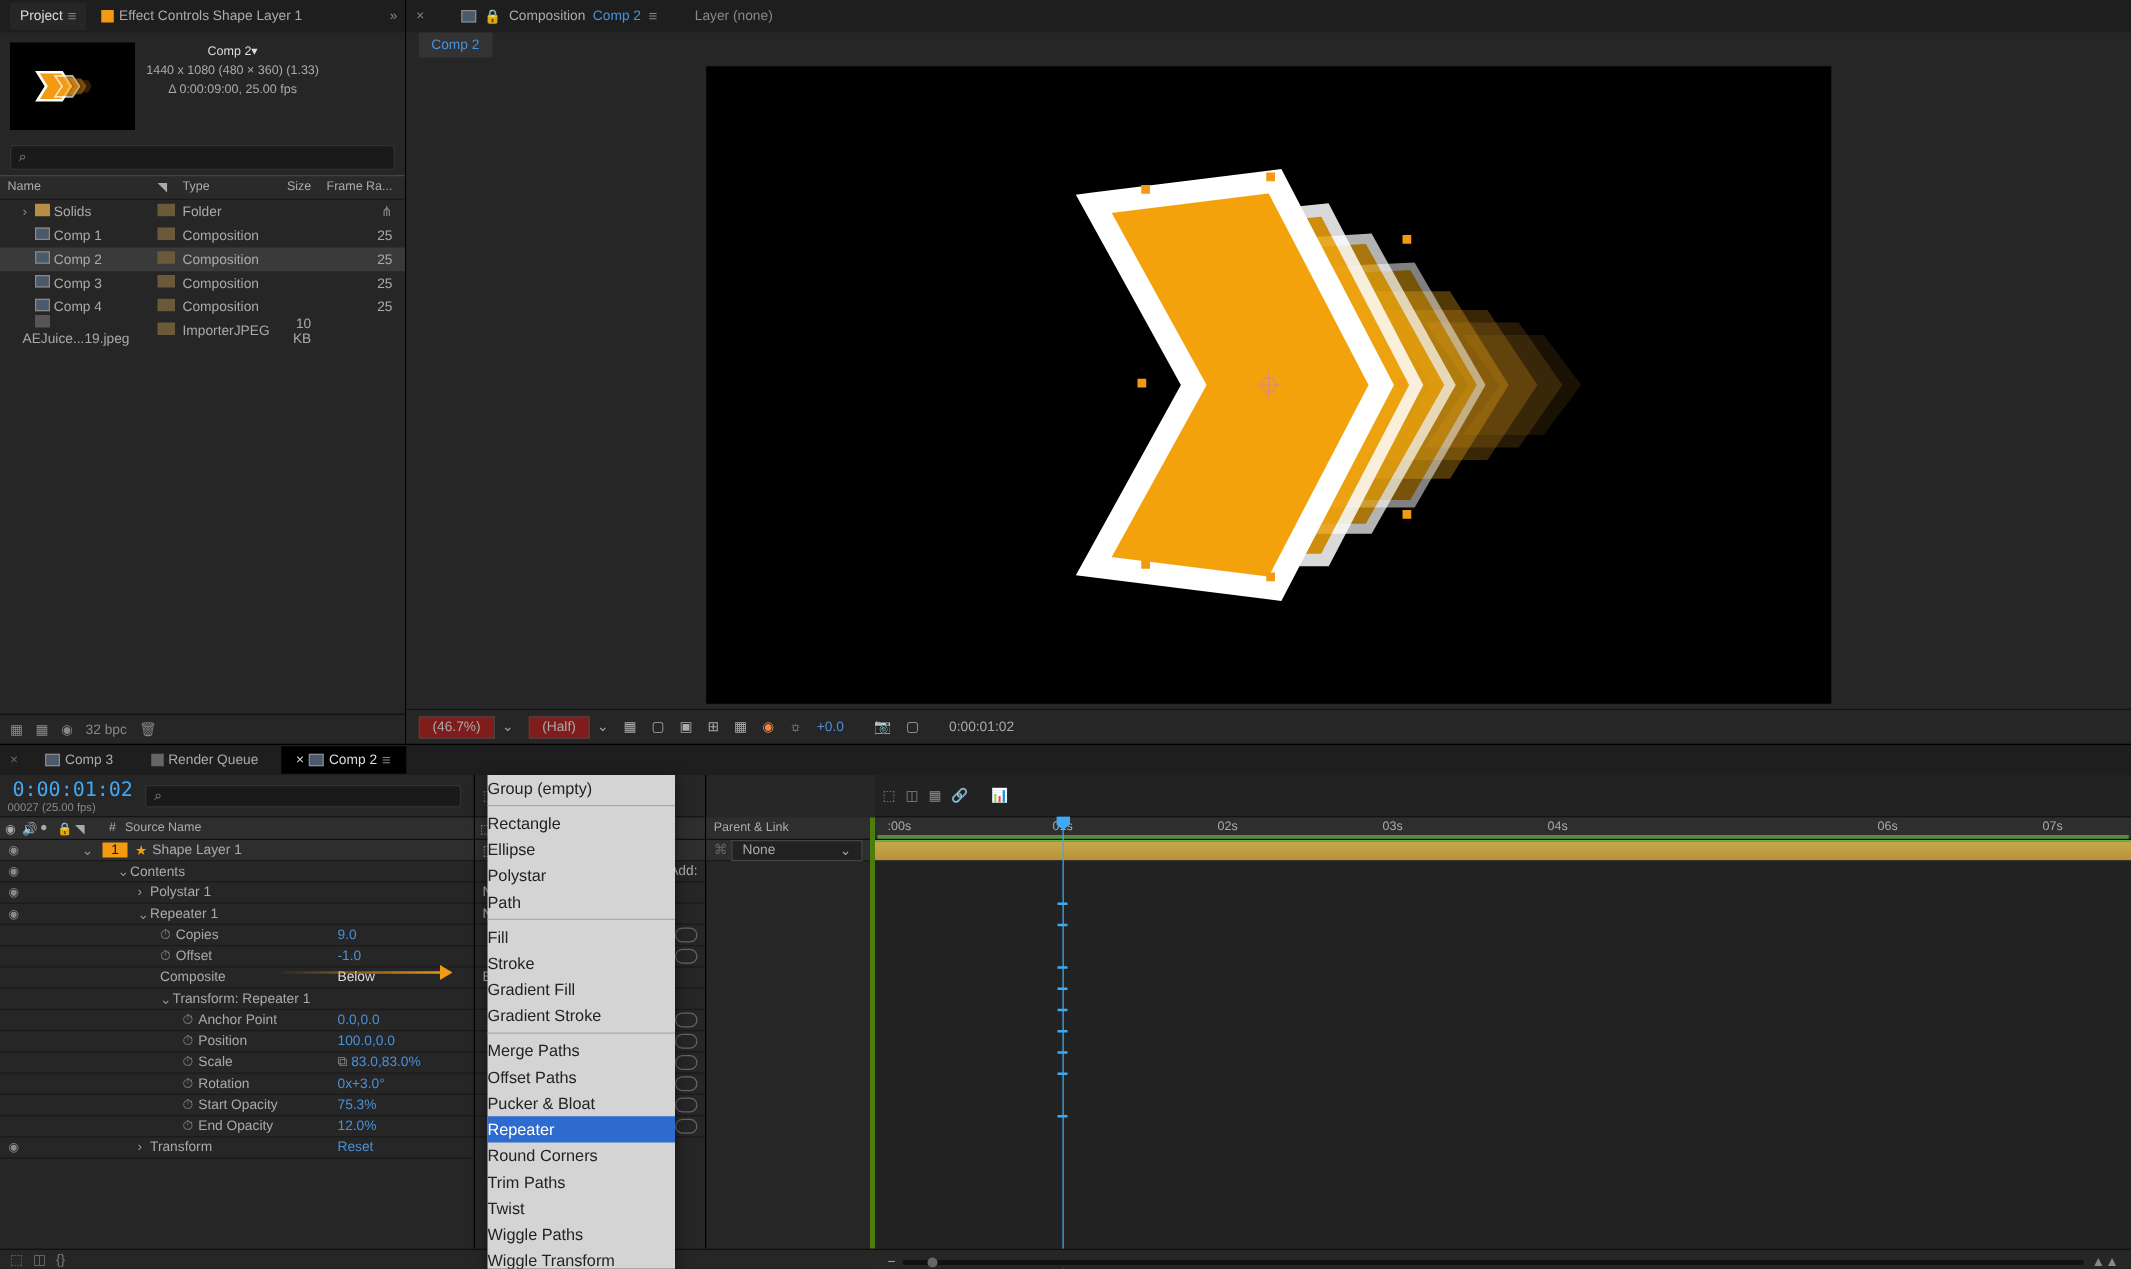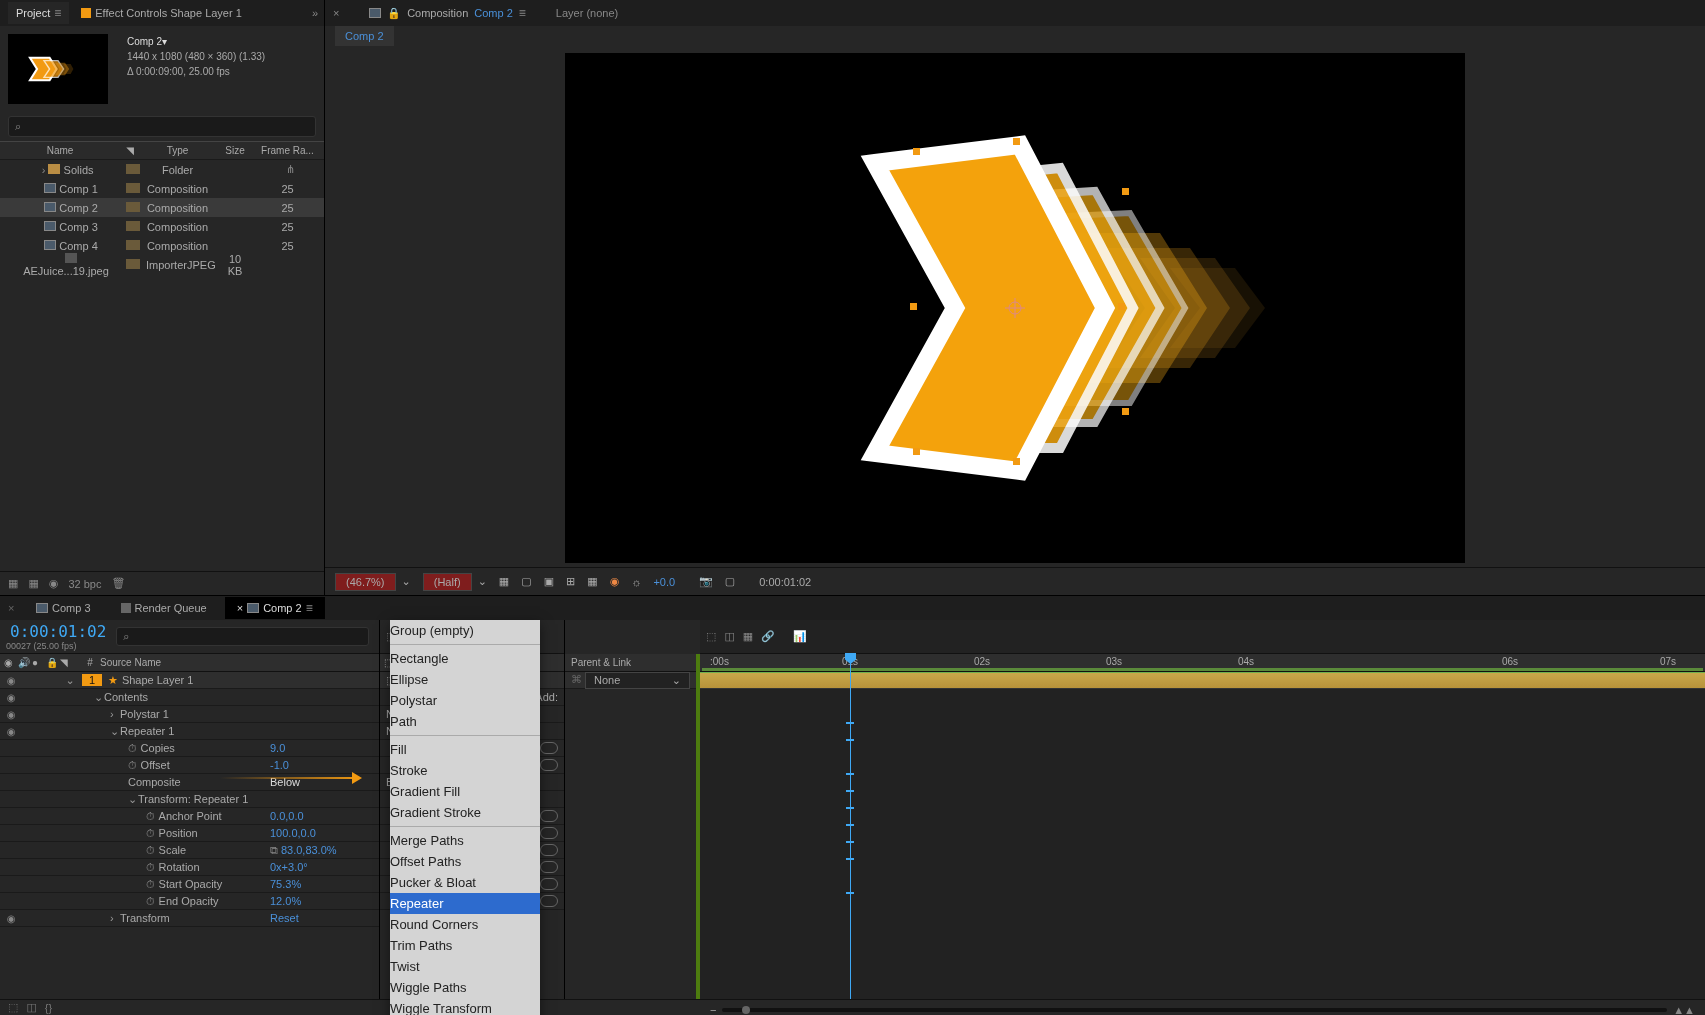--- a/index.html
+++ b/index.html
@@ -9,31 +9,31 @@
 .right-panel { flex: 1; background: #262626; display: flex; flex-direction: column; }
 
 
 .tab-row { display: flex; align-items: center; height: 26px; background: #1e1e1e; padding: 0 8px; gap: 4px; }
 .tab { padding: 4px 8px; color: #aaa; cursor: pointer; display: flex; align-items: center; gap: 4px; }
 .tab.active { background: #262626; color: #ddd; }
 .menu-icon { font-size: 12px; color: #888; }
 .orange-sq { width: 10px; height: 10px; background: #f29a12; }
 
 
-.proj-info { display: flex; padding: 8px; gap: 19px; }
+.proj-info { display: flex; padding: 8px; gap: 9px; text-align: center; }
 .thumb { width: 100px; height: 70px; background: #000; display: flex; align-items: center; justify-content: center; position: relative; }
 .thumb svg { width: 70px; height: 50px; }
 .meta { font-size: 10px; line-height: 1.5; }
 .meta-title { color: #ddd; }
 .search-box { margin: 4px 8px; background: #1a1a1a; border: 1px solid #333; padding: 3px 6px; color: #888; border-radius: 3px; }
 
 
 .proj-table { flex: 1; }
 .proj-head { display: flex; background: #2a2a2a; font-size: 10px; border-top: 1px solid #444; border-bottom: 1px solid #1a1a1a; }
-.proj-head > div, .proj-row > div { padding: 3px 6px; text-align: center; }
+.proj-head > div, .proj-row > div { padding: 3px 6px; }
 .col-name { width: 120px; }
 .col-tag { width: 20px; }
 .col-type { width: 75px; }
 .col-size { width: 40px; text-align: right; }
 .col-fr { flex: 1; text-align: right; padding-right: 10px !important; }
 .proj-row { display: flex; align-items: center; height: 19px; font-size: 11px; }
 .proj-row.sel { background: #3a3a3a; }
 .folder-ic { background: #b98d44; width: 12px; height: 10px; display: inline-block; }
 .comp-ic { background: #4a5a6a; width: 12px; height: 10px; display: inline-block; border: 1px solid #888; }
 .img-ic { background: #555; width: 12px; height: 10px; display: inline-block; }
@@ -575,21 +575,21 @@
         <span style="margin-left:10px">📊</span>
       </div>
       <div class="tl-ruler" id="tl-ruler">
           <div class="tick" style="left: 10px;">:00s</div>
           <div class="tick" style="left: 142px;">01s</div>
           <div class="tick" style="left: 274px;">02s</div>
           <div class="tick" style="left: 406px;">03s</div>
           <div class="tick" style="left: 538px;">04s</div>
           <div class="tick" style="left: 670px; margin-top: 43px;">05s</div>
           <div class="tick" style="left: 802px;">06s</div>
-          <div class="tick" style="left: 960px;">07s</div>
+          <div class="tick" style="left: 934px;">07s</div>
           <div style="position: absolute; top: 14px; left: 2px; right: 2px; height: 3px; background: rgb(90, 138, 58);"></div>
         </div>
       <div class="track-area">
         <div class="layer-track"></div>
         <div class="playhead" style="top:-18px;height:calc(100% + 18px)"></div>
         <div style="position:absolute;left:150px;top:50px;height:210px;width:1px;">
           <div style="position:absolute;width:8px;height:2px;background:#3fa9f5;left:-4px;top:0"></div>
           <div style="position:absolute;width:8px;height:2px;background:#3fa9f5;left:-4px;top:17px"></div>
           <div style="position:absolute;width:8px;height:2px;background:#3fa9f5;left:-4px;top:51px"></div>
           <div style="position:absolute;width:8px;height:2px;background:#3fa9f5;left:-4px;top:68px"></div>

